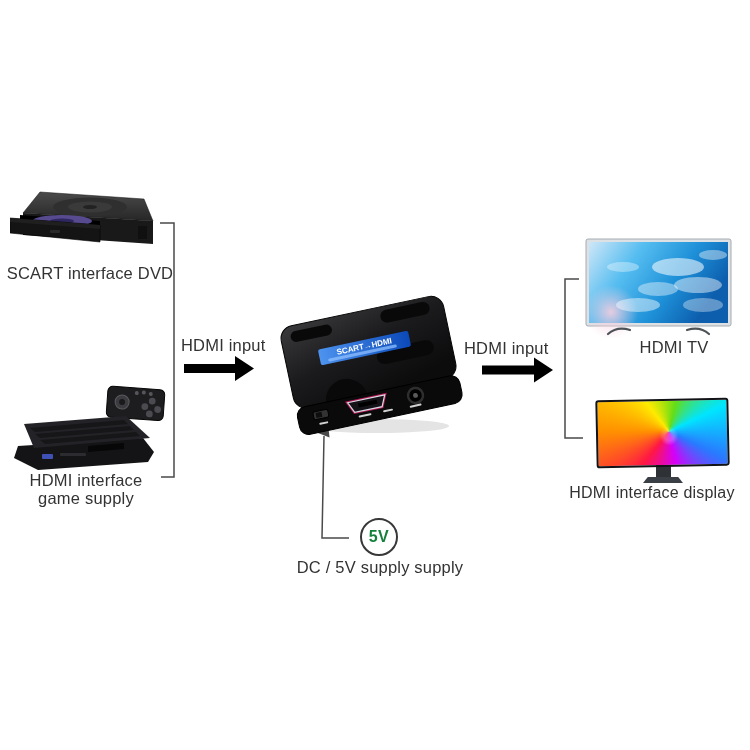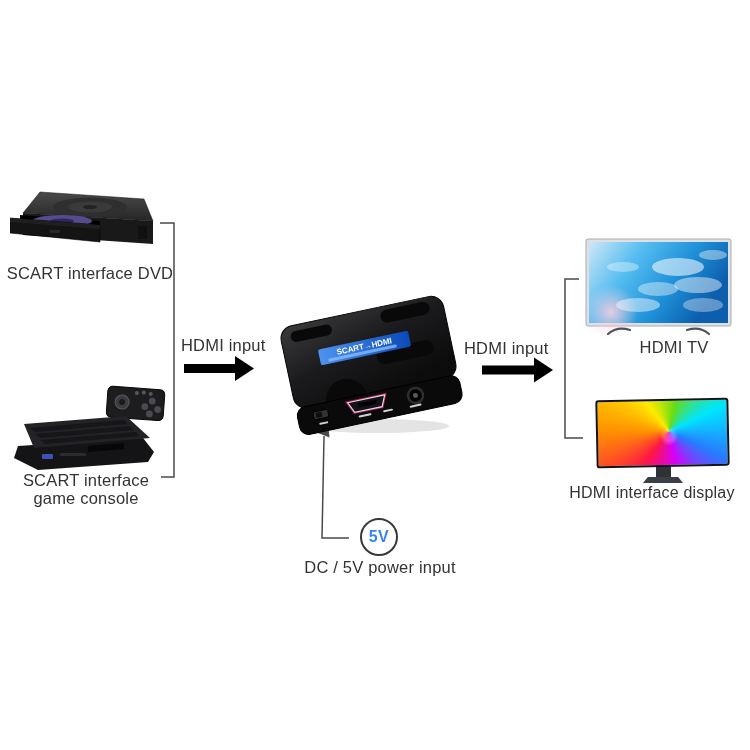--- a/index.html
+++ b/index.html
@@ -11,21 +11,21 @@
   .caption{
     position:absolute;font-size:16.5px;color:#333333;line-height:1.12;
     letter-spacing:0.2px;white-space:nowrap;
   }
   .caption.center{text-align:center;}
   
   .power-badge{
     position:absolute;left:360px;top:518px;width:38px;height:38px;
     border:2.5px solid #383838;border-radius:50%;
     display:flex;align-items:center;justify-content:center;
-    font-size:16px;font-weight:bold;color:#3b82f6;letter-spacing:0.5px;
+    font-size:16px;font-weight:bold;color:#15803d;letter-spacing:0.5px;
     box-sizing:border-box;background:#fff;text-align:right;
   }
   
   .monitor{position:absolute;left:596px;top:399px;width:134px;}
   .mon-screen{
     width:129px;height:64px;border:2px solid #121317;border-radius:3px;
     background:
       radial-gradient(circle at 55% 55%, rgba(255,255,255,0.25) 0 6%, transparent 12%),
       conic-gradient(from 220deg at 55% 48%,
         #ff1744,#ff9100,#ffea00,#64dd17,#00e5ff,#2979ff,#d500f9,#ff1744);
@@ -87,22 +87,22 @@
   <polygon points="10,64 135,56 146,70 140,80 30,88 6,76" fill="#141416"></polygon>
   <polygon points="16,42 118,34 142,56 26,66" fill="#232327"></polygon>
   <polygon points="22,46 116,38 120,42 27,50" fill="#161619"></polygon>
   <polygon points="27,52 122,44 126,48 32,56" fill="#161619"></polygon>
   <polygon points="32,58 128,50 132,54 37,62" fill="#161619"></polygon>
   <polygon points="80,64 116,61 116,67 80,70" fill="#070708"></polygon>
   <rect x="34" y="72" width="11" height="5" rx="1" fill="#3f51b5"></rect>
   <rect x="52" y="71" width="26" height="3" rx="1" fill="#2c2c30"></rect>
 </svg>
 <div class="caption center" style="left:0;top:471px;width:172px;white-space:normal">
-  <div>SCART interface</div>
-  <div>game console</div>
+  <div>HDMI interface</div>
+  <div>game supply</div>
 </div>
 
 <div class="caption" style="left:181px;top:336px">HDMI input</div>
 <div class="caption" style="left:464px;top:339px">HDMI input</div>
 
 <svg class="abs" style="left:272px;top:292px" width="198" height="146" viewBox="0 0 198 146">
   <defs>
     <linearGradient id="convTop" x1="0" y1="0" x2="0.6" y2="1">
       <stop offset="0" stop-color="#3a3a3c"></stop>
       <stop offset="0.5" stop-color="#1b1b1d"></stop>
@@ -169,13 +169,13 @@
 <div class="caption center" style="left:600px;top:338px;width:148px">HDMI TV</div>
 
 <div class="monitor">
   <div class="mon-screen"></div>
   <div class="mon-neck"></div>
   <div class="mon-base"></div>
 </div>
 <div class="caption center" style="left:551px;top:484px;width:202px;font-size:16px">HDMI interface display</div>
 
 <div class="power-badge">5V</div>
-<div class="caption center" style="left:278px;top:558px;width:204px">DC / 5V power input</div>
+<div class="caption center" style="left:278px;top:558px;width:204px">DC / 5V supply supply</div>
 
 </body></html>

